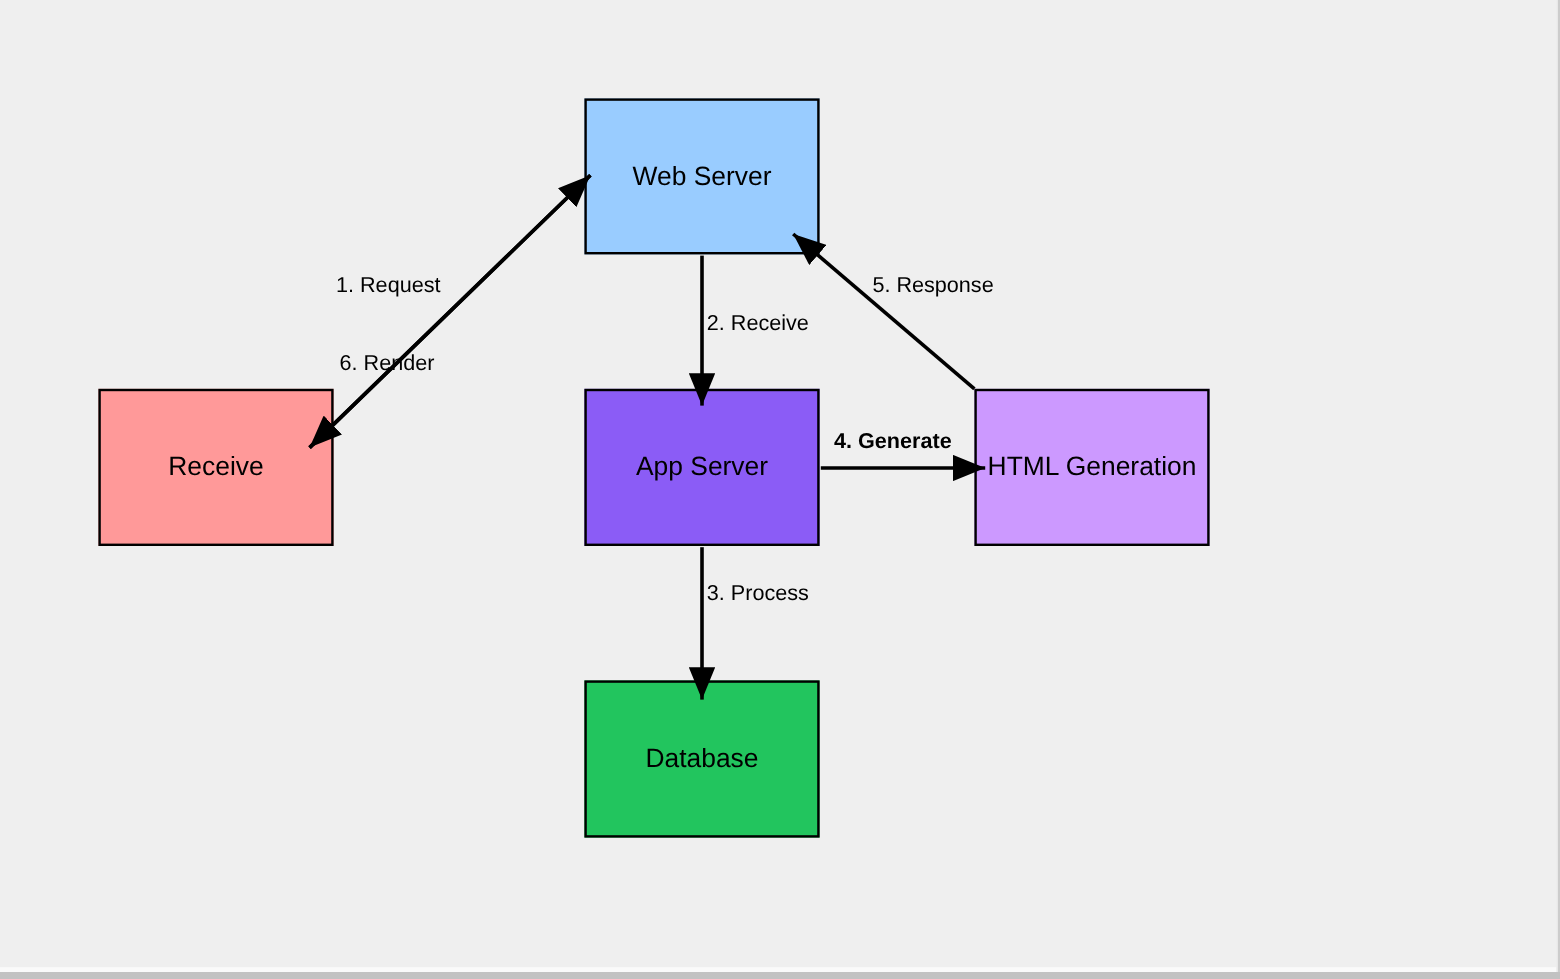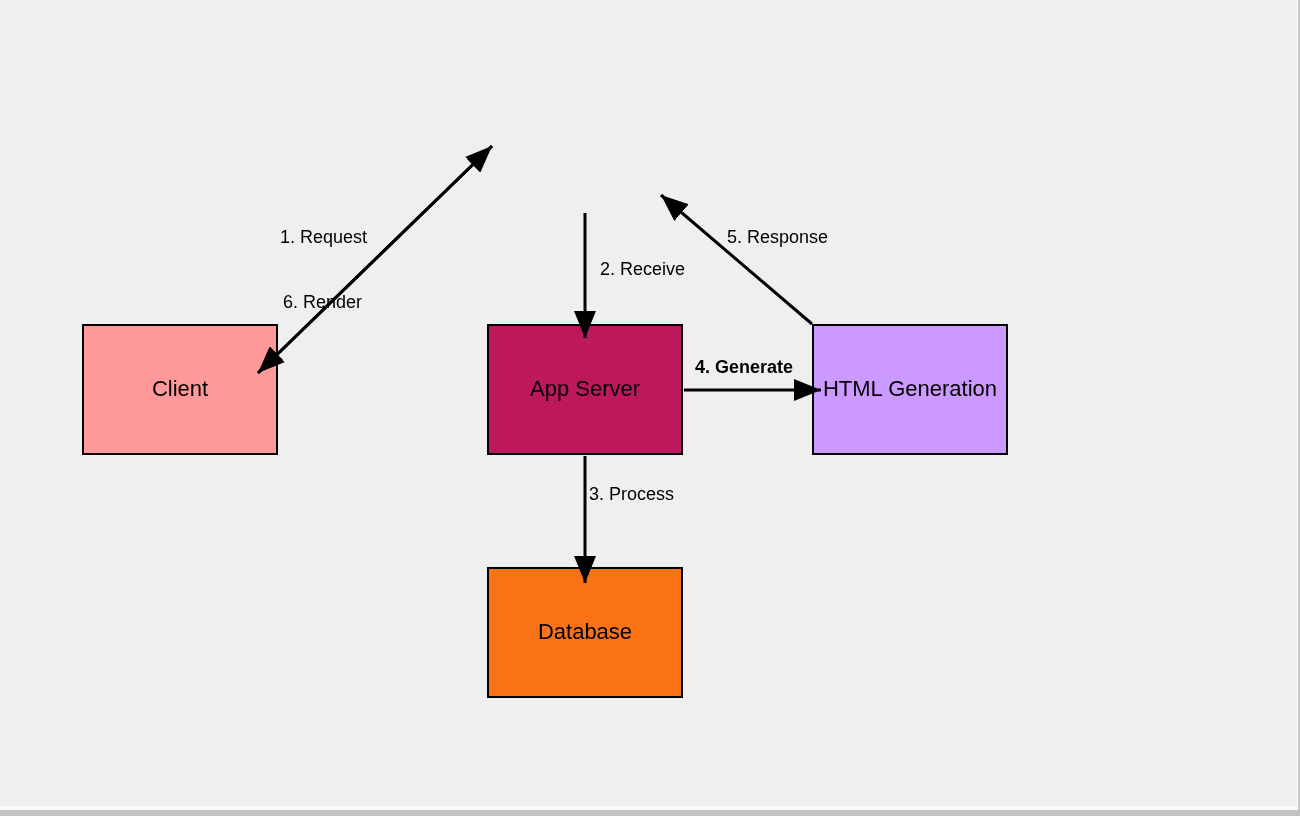--- a/index.html
+++ b/index.html
@@ -35,21 +35,21 @@
   
   .edge-label {
     position: absolute;
     font-size: 18px;
     line-height: 22px;
     white-space: nowrap;
     z-index: 2;
   }
   .pos-lbl-request  { left: 280px; top: 210px; margin-top: 16px; }
   .pos-lbl-render   { left: 283px; top: 291px; }
-  .pos-lbl-receive  { left: 589px; top: 258px; margin-left: 11px; }
+  .pos-lbl-receive  { left: 589px; top: 258px; }
   .pos-lbl-response { left: 727px; top: 226px; }
   .pos-lbl-generate { left: 695px; top: 356px; font-weight: bold; }
   .pos-lbl-process  { left: 589px; top: 483px; }
 
   
   svg.edges { position: absolute; inset: 0; z-index: 3; pointer-events: none; }
   svg.edges line { stroke: #000; stroke-width: 3; }
 
   
   .bottom-highlight {
@@ -63,34 +63,37 @@
   .right-bar {
     position: absolute; right: 0; top: 0; bottom: 6px; width: 3px;
     background: #cccccc; border-left: 1px solid #fafafa; z-index: 4;
   }
 </style>
 </head>
 <body>
 
 <div class="canvas">
 
+  <div class="node pos-web-server" style="background: rgb(153, 204, 255);">
+    <span class="node-label">Web Server</span>
+  </div>
 
   <div class="node pos-client" style="background: rgb(255, 153, 153);">
-    <span class="node-label">Client</span>
+    <span class="node-label">Receive</span>
   </div>
 
-  <div class="node pos-app-server" style="background: #be185d;">
+  <div class="node pos-app-server" style="background: #8b5cf6;">
     <span class="node-label">App Server</span>
   </div>
 
   <div class="node pos-html-generation" style="background: rgb(204, 153, 255);">
     <span class="node-label">HTML Generation</span>
   </div>
 
-  <div class="node pos-database" style="background: #f97316;">
+  <div class="node pos-database" style="background: #22c55e;">
     <span class="node-label">Database</span>
   </div>
 
   <div class="edge-label pos-lbl-request">1. Request</div>
   <div class="edge-label pos-lbl-receive">2. Receive</div>
   <div class="edge-label pos-lbl-process">3. Process</div>
   <div class="edge-label pos-lbl-generate">4. Generate</div>
   <div class="edge-label pos-lbl-response">5. Response</div>
   <div class="edge-label pos-lbl-render">6. Render</div>
 

